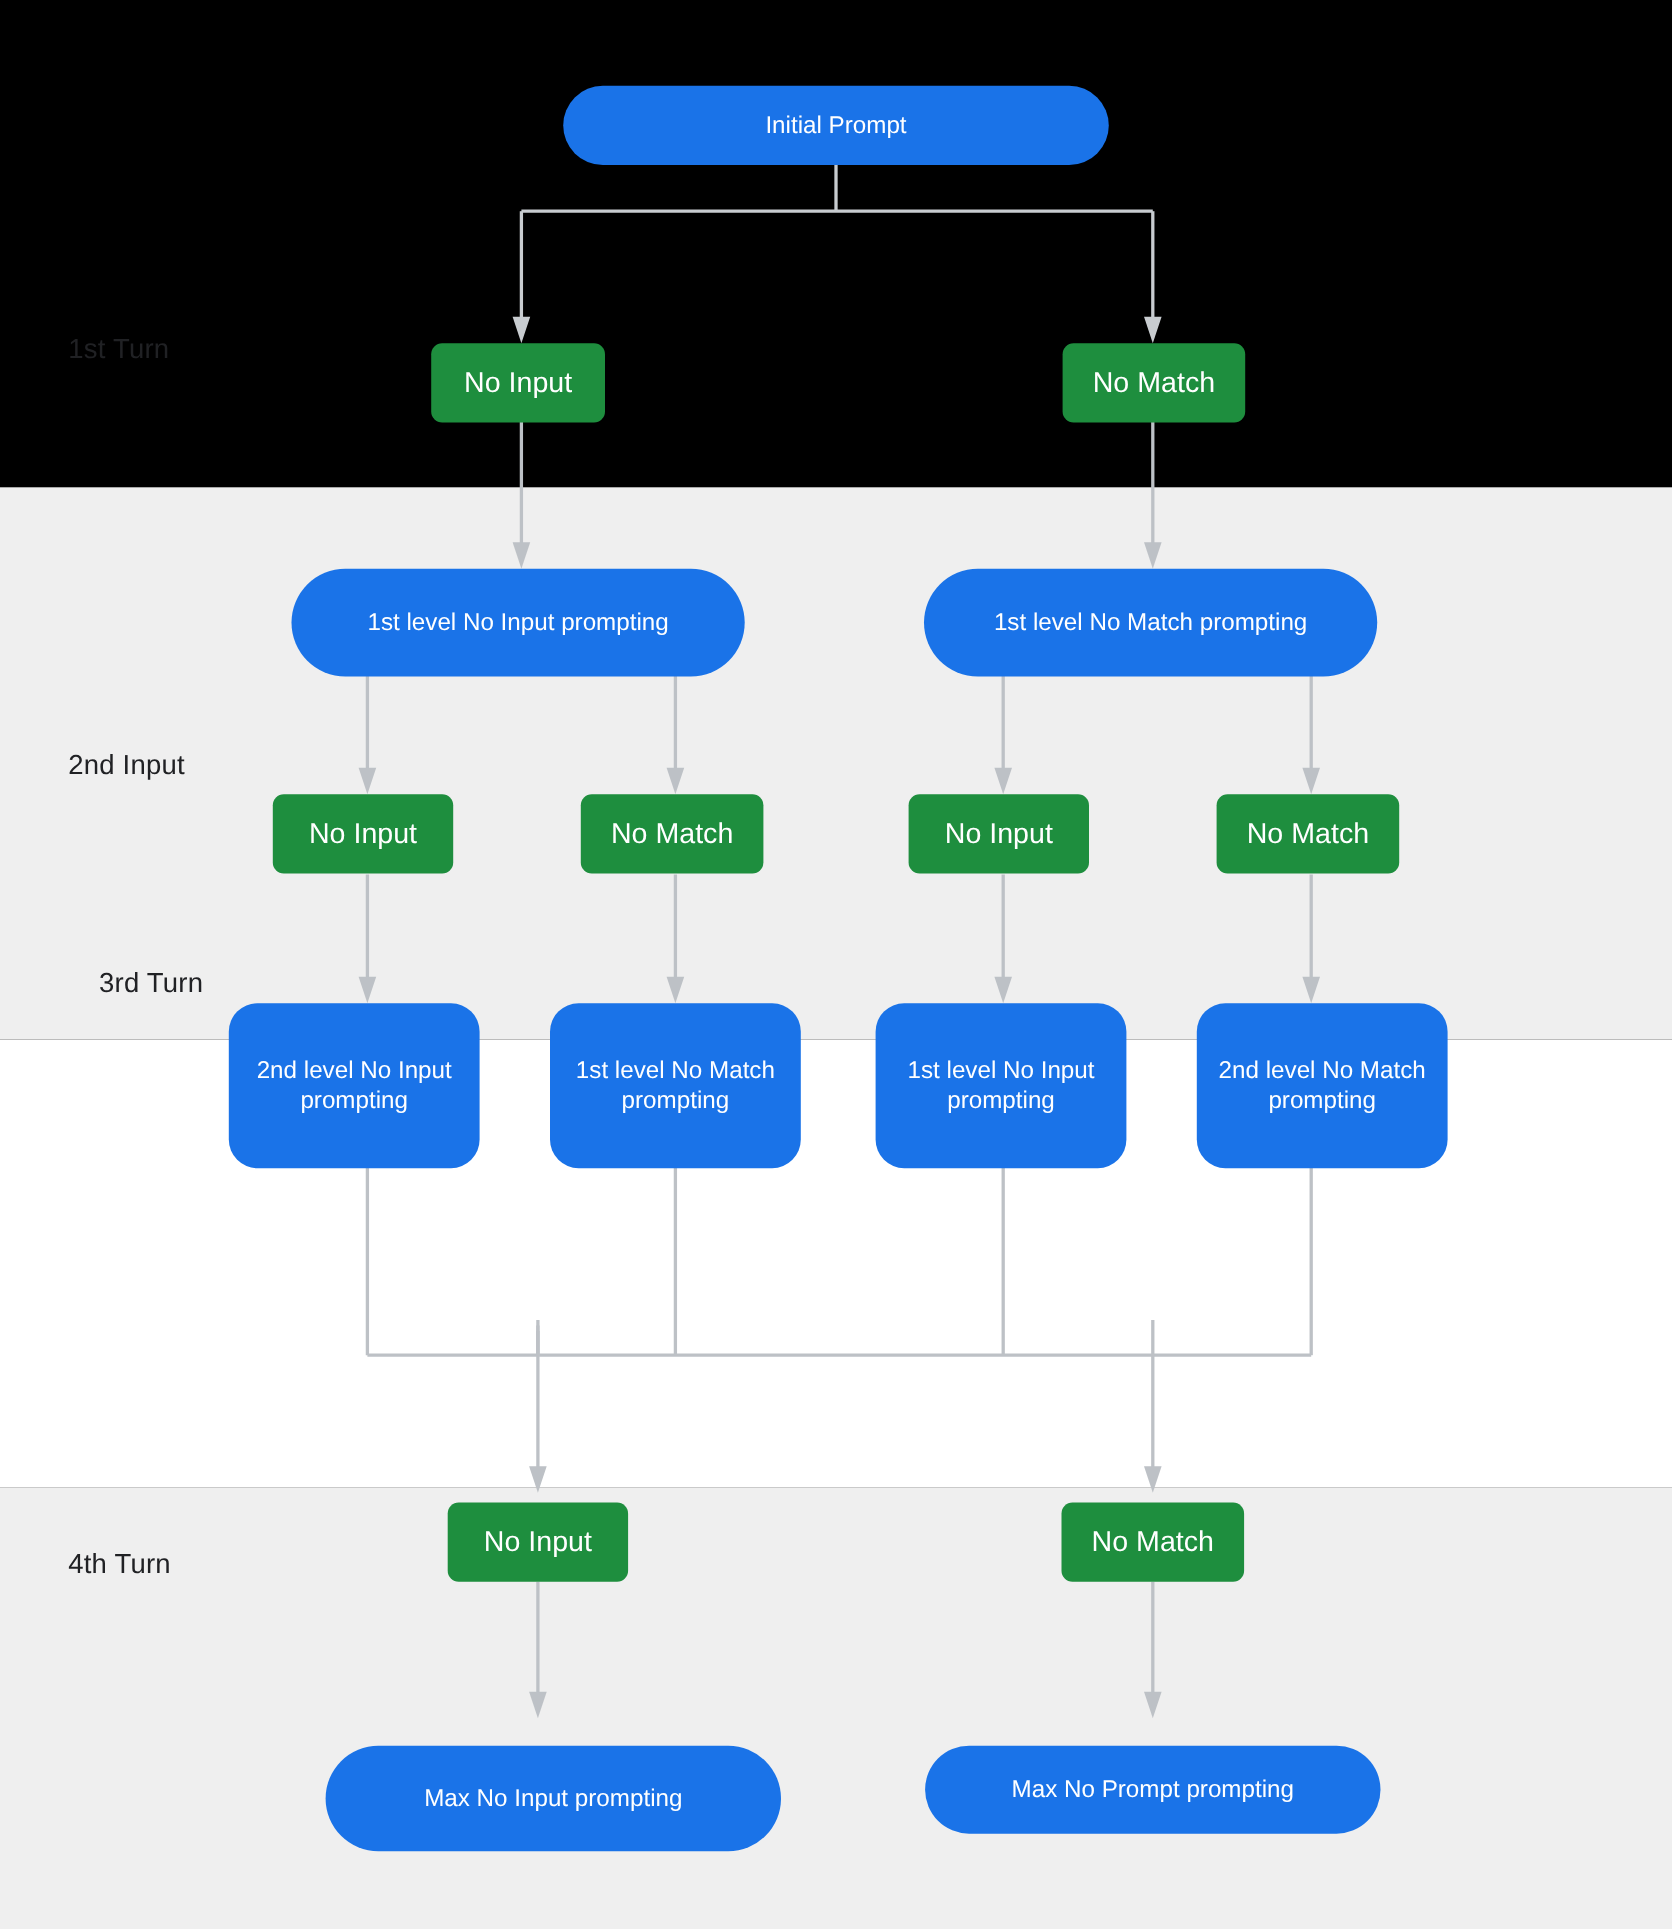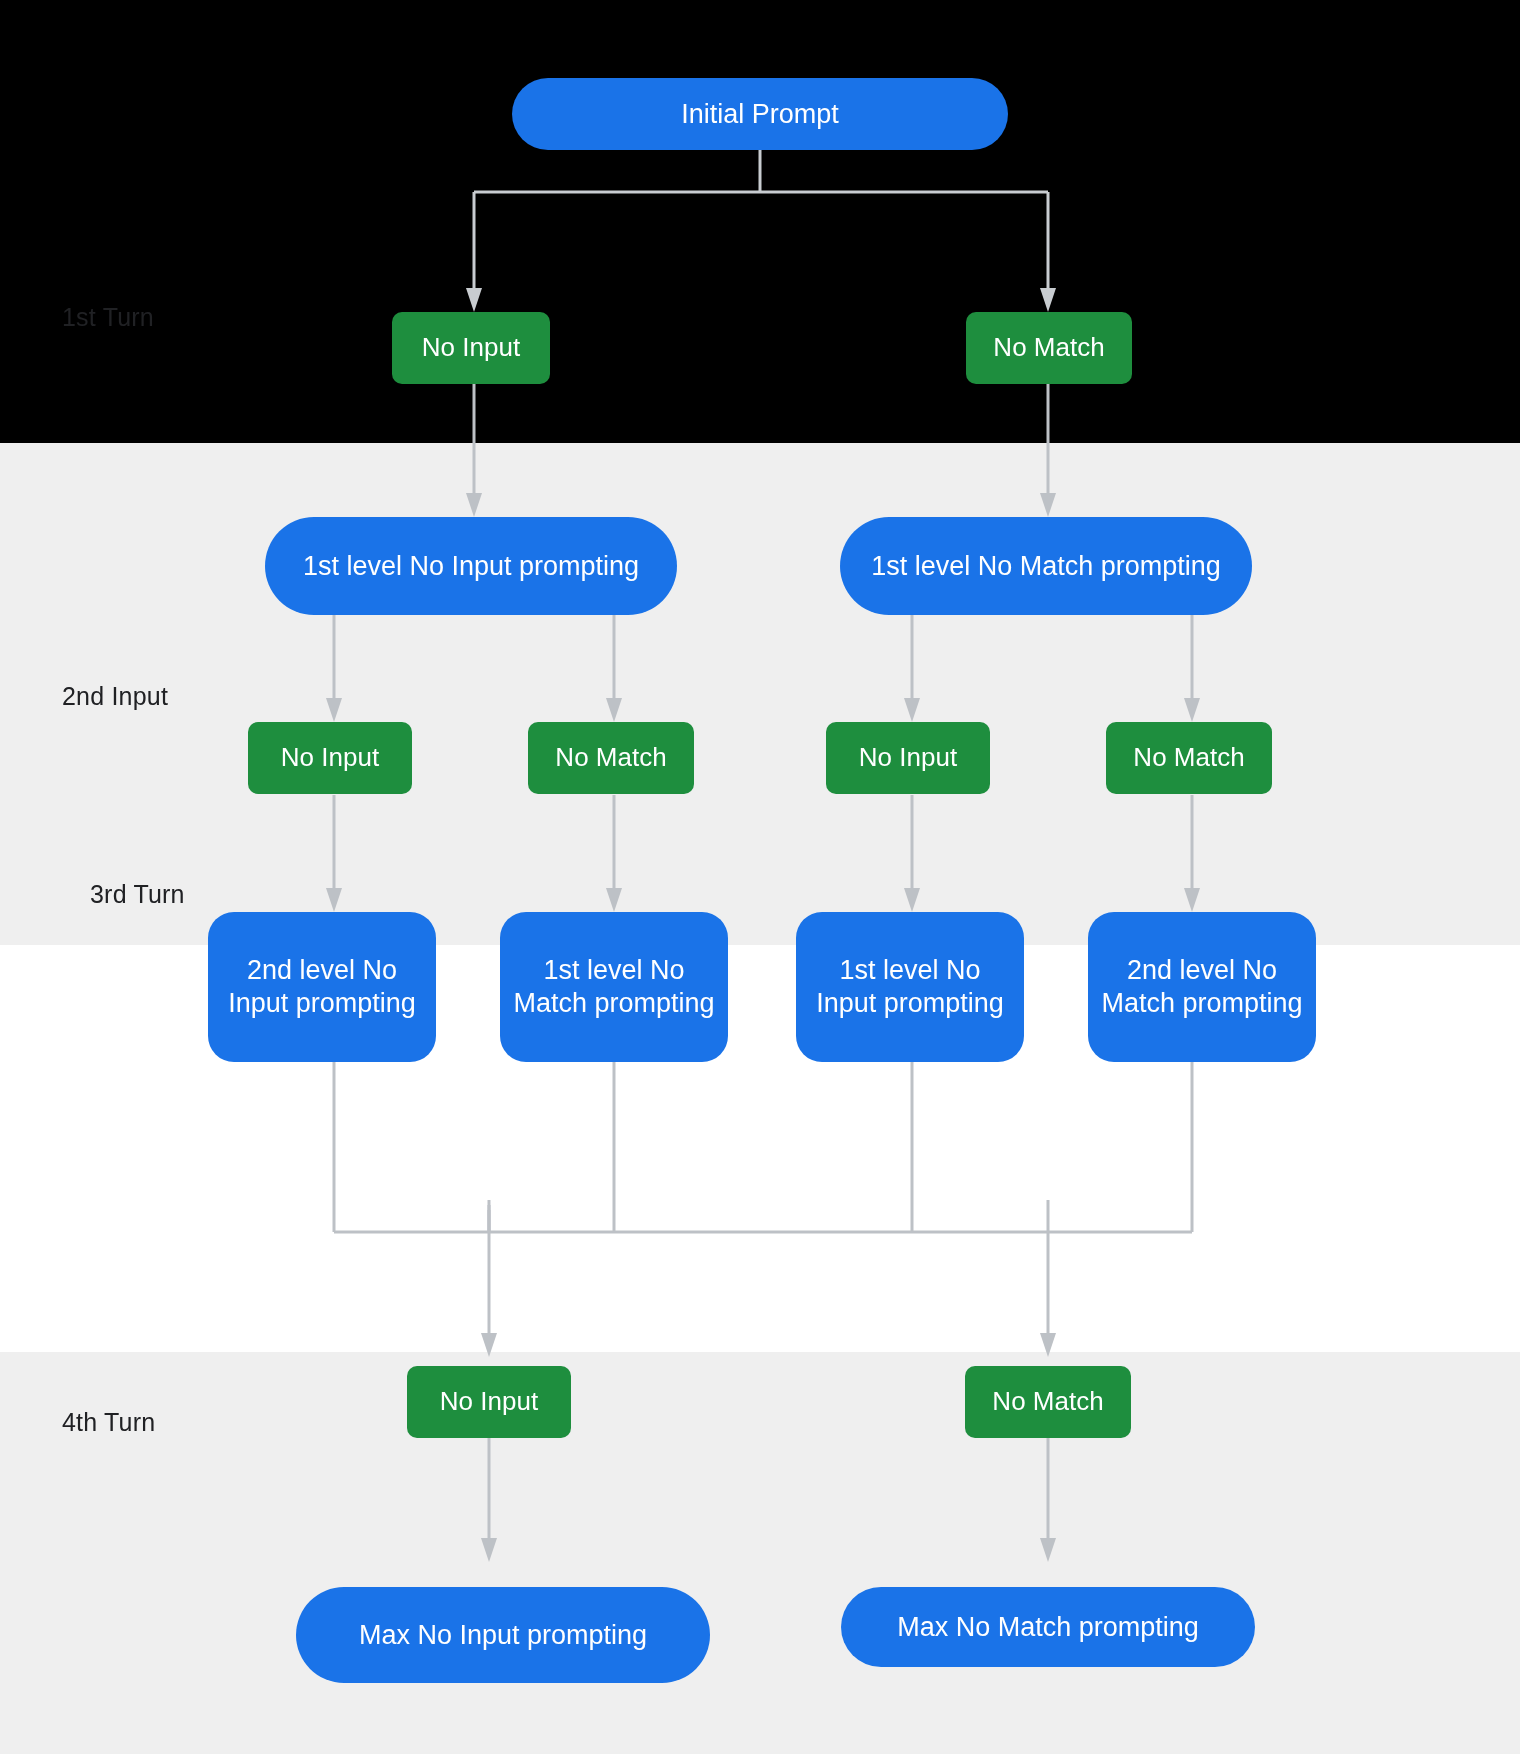--- a/index.html
+++ b/index.html
@@ -9,21 +9,21 @@
   .band{position:absolute;left:0;width:1520px;}
   .band-black{background:#000000;}
   .band-gray{background:#efefef;}
   .band-white{background:#ffffff;}
 
   .turn-label{position:absolute;font-size:25px;letter-spacing:.2px;white-space:nowrap;}
   .turn-label.on-dark{color:#202124;}
   .turn-label.on-light{color:#202124;}
 
   .node{position:absolute;box-sizing:border-box;display:flex;align-items:center;
-        justify-content:center;text-align:center;color:#ffffff;font-size:27px;
+        justify-content:center;text-align:center;color:#ffffff;font-size:22px;
         line-height:1.22;padding:6px 10px;}
   .node.blue{background:#1a73e8;}
   .node.green{background:#1e8e3e;border-radius:10px;font-size:26px;}
   .pill{border-radius:999px;}
   .rounded{border-radius:26px;}
 
   svg.wires{position:absolute;left:0;top:0;width:1520px;height:1754px;
             overflow:visible;pointer-events:none;}
   .wire{stroke:#bdc1c6;stroke-width:3;fill:none;}
   .wire-dark{stroke:#c8ccd0;stroke-width:3;fill:none;}
@@ -112,15 +112,15 @@
 
   <div class="node blue rounded" style="left:208px;top:912px;width:228px;height:150px;">2nd level No Input prompting</div>
   <div class="node blue rounded" style="left:500px;top:912px;width:228px;height:150px;">1st level No Match prompting</div>
   <div class="node blue rounded" style="left:796px;top:912px;width:228px;height:150px;">1st level No Input prompting</div>
   <div class="node blue rounded" style="left:1088px;top:912px;width:228px;height:150px;">2nd level No Match prompting</div>
 
   <div class="node green" style="left:407px;top:1366px;width:164px;height:72px;">No Input</div>
   <div class="node green" style="left:965px;top:1366px;width:166px;height:72px;">No Match</div>
 
   <div class="node blue pill" style="left:296px;top:1587px;width:414px;height:96px;">Max No Input prompting</div>
-  <div class="node blue pill" style="left:841px;top:1587px;width:414px;height:80px;">Max No Match prompting</div>
+  <div class="node blue pill" style="left:841px;top:1587px;width:414px;height:80px;">Max No Prompt prompting</div>
 
 </div>
 
 </body></html>

